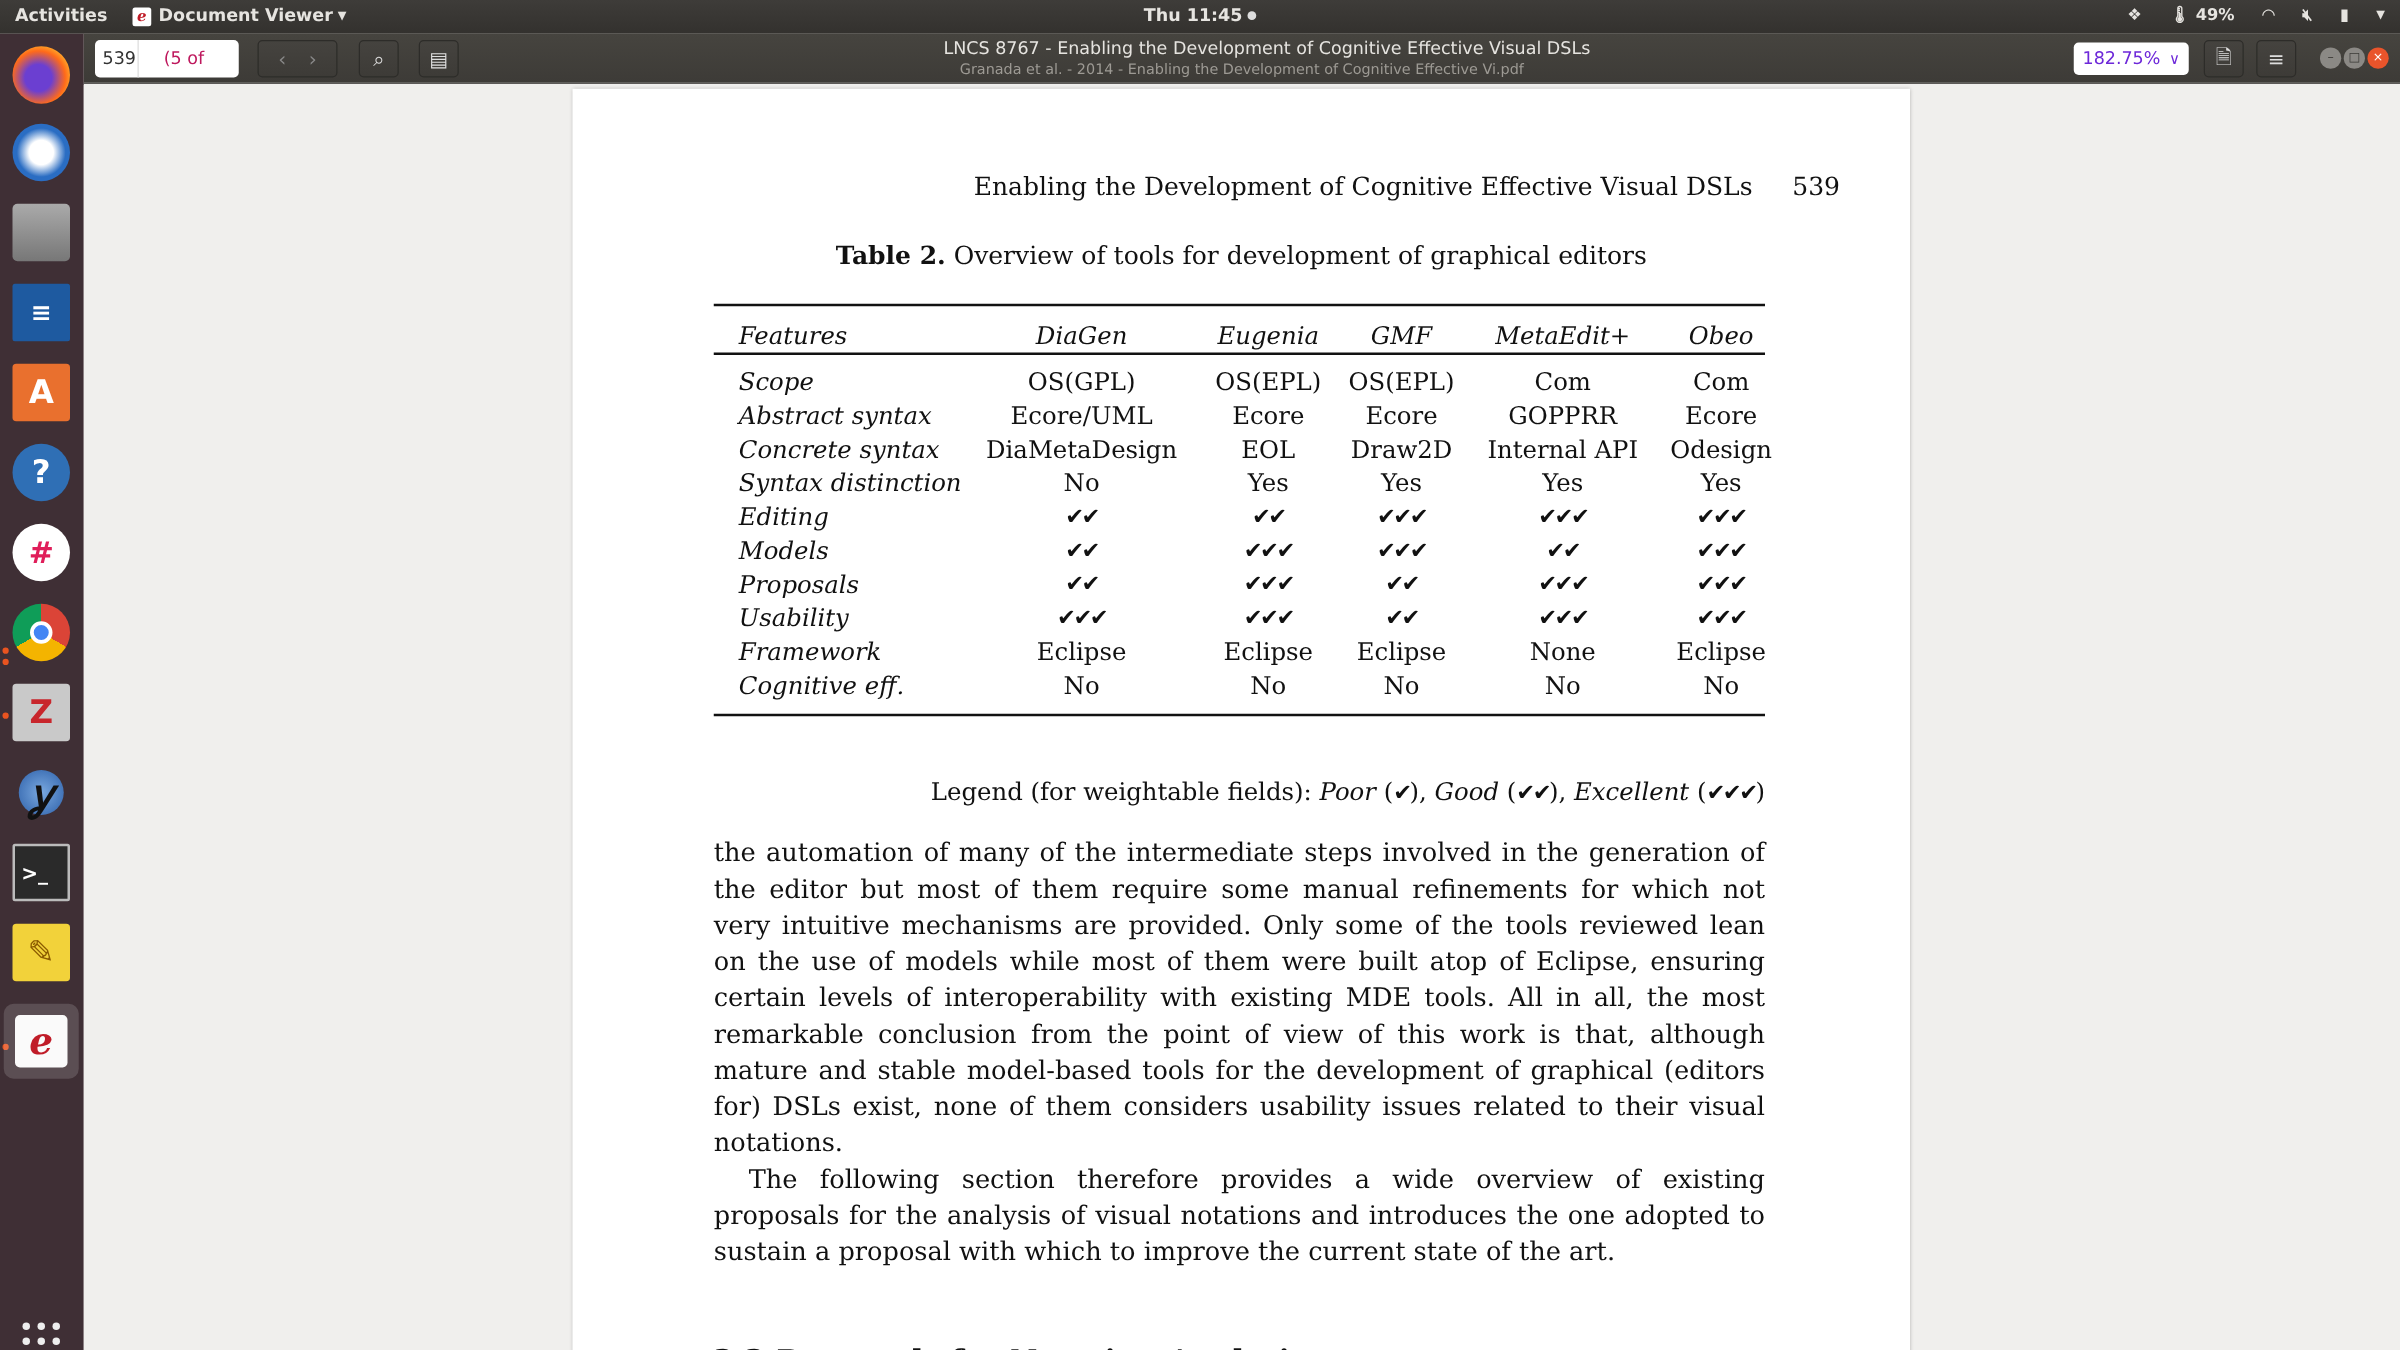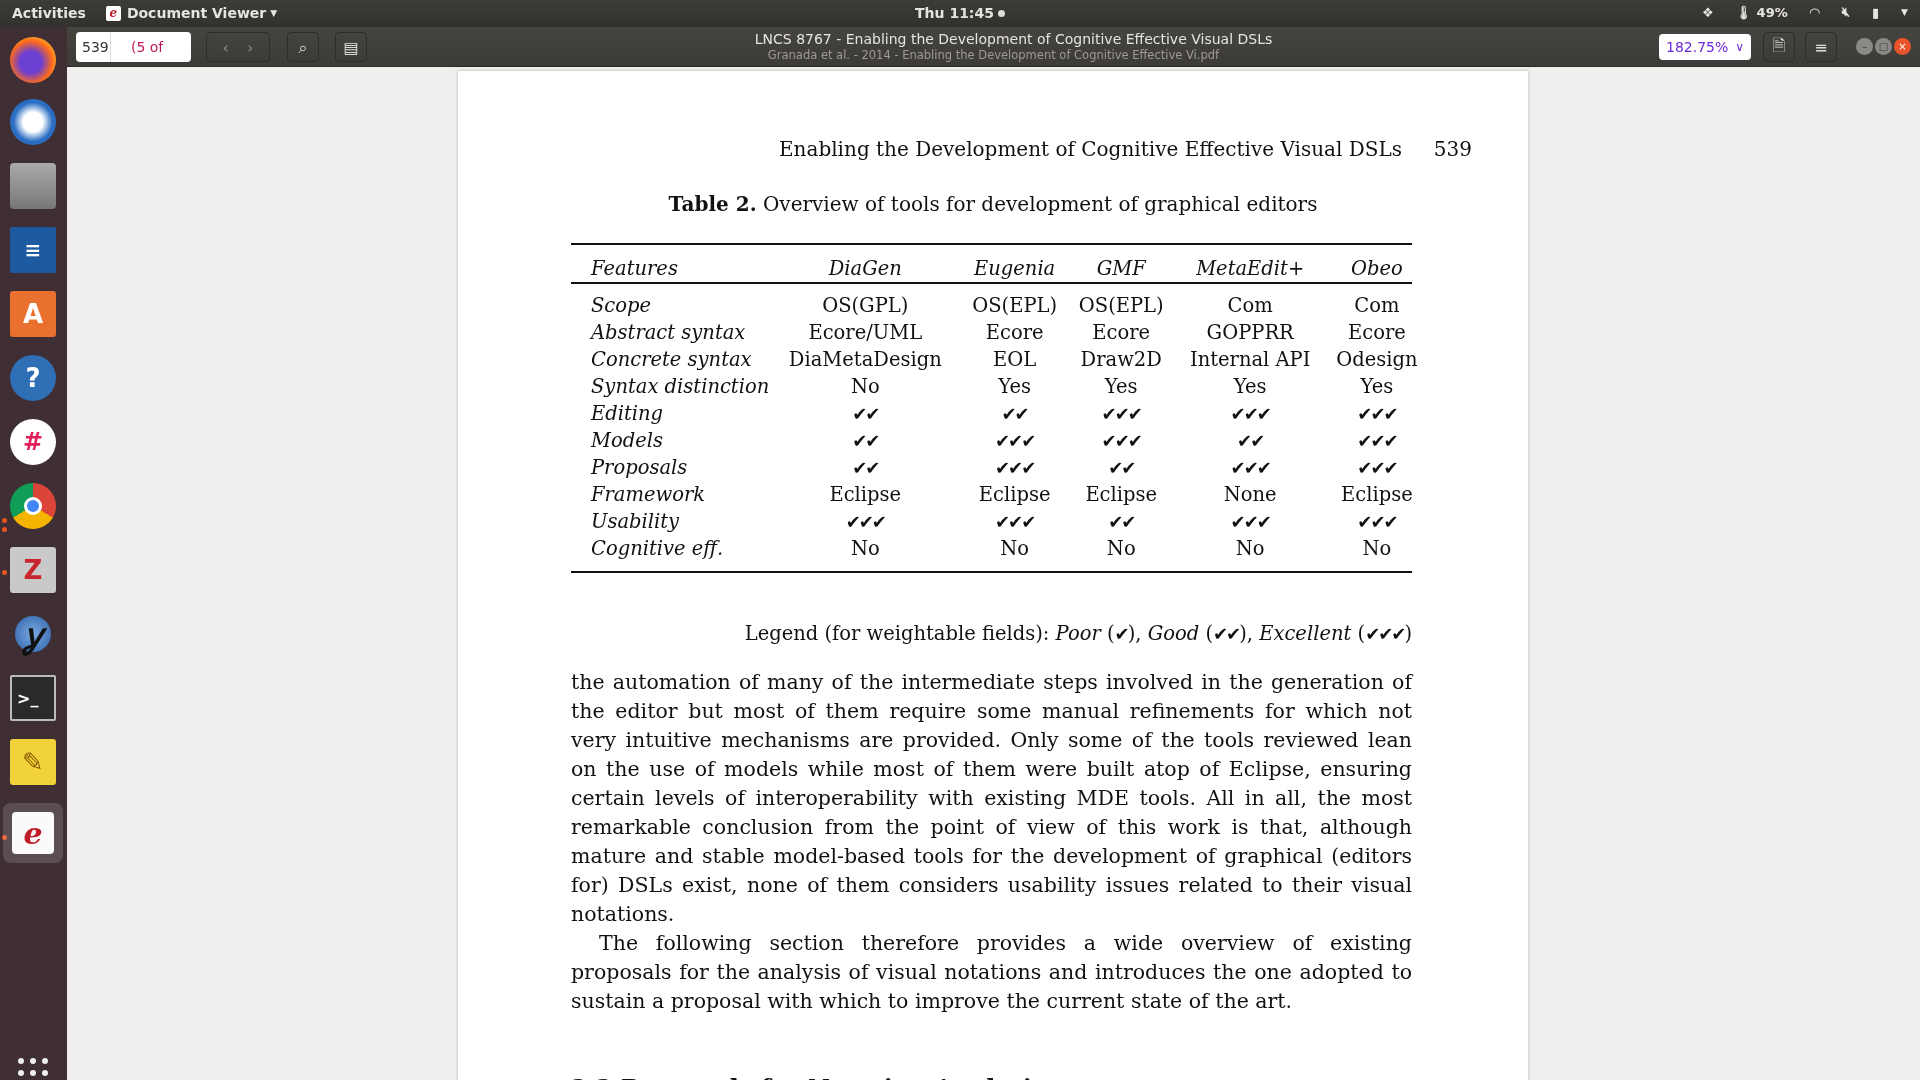--- a/index.html
+++ b/index.html
@@ -222,34 +222,34 @@
           </tr>
           <tr>
             <td class="feat">Proposals</td>
             <td class="ticks">✔✔</td>
             <td class="ticks">✔✔✔</td>
             <td class="ticks">✔✔</td>
             <td class="ticks">✔✔✔</td>
             <td class="ticks">✔✔✔</td>
           </tr>
           <tr>
+            <td class="feat">Usability</td>
+            <td class="ticks">✔✔✔</td>
+            <td class="ticks">✔✔✔</td>
+            <td class="ticks">✔✔</td>
+            <td class="ticks">✔✔✔</td>
+            <td class="ticks">✔✔✔</td>
+          </tr>
+          <tr>
             <td class="feat">Framework</td>
             <td>Eclipse</td>
             <td>Eclipse</td>
             <td>Eclipse</td>
             <td>None</td>
             <td>Eclipse</td>
-          </tr>
-          <tr>
-            <td class="feat">Usability</td>
-            <td class="ticks">✔✔✔</td>
-            <td class="ticks">✔✔✔</td>
-            <td class="ticks">✔✔</td>
-            <td class="ticks">✔✔✔</td>
-            <td class="ticks">✔✔✔</td>
           </tr>
           <tr>
             <td class="feat">Cognitive eff.</td>
             <td>No</td>
             <td>No</td>
             <td>No</td>
             <td>No</td>
             <td>No</td>
           </tr>
         </tbody>

